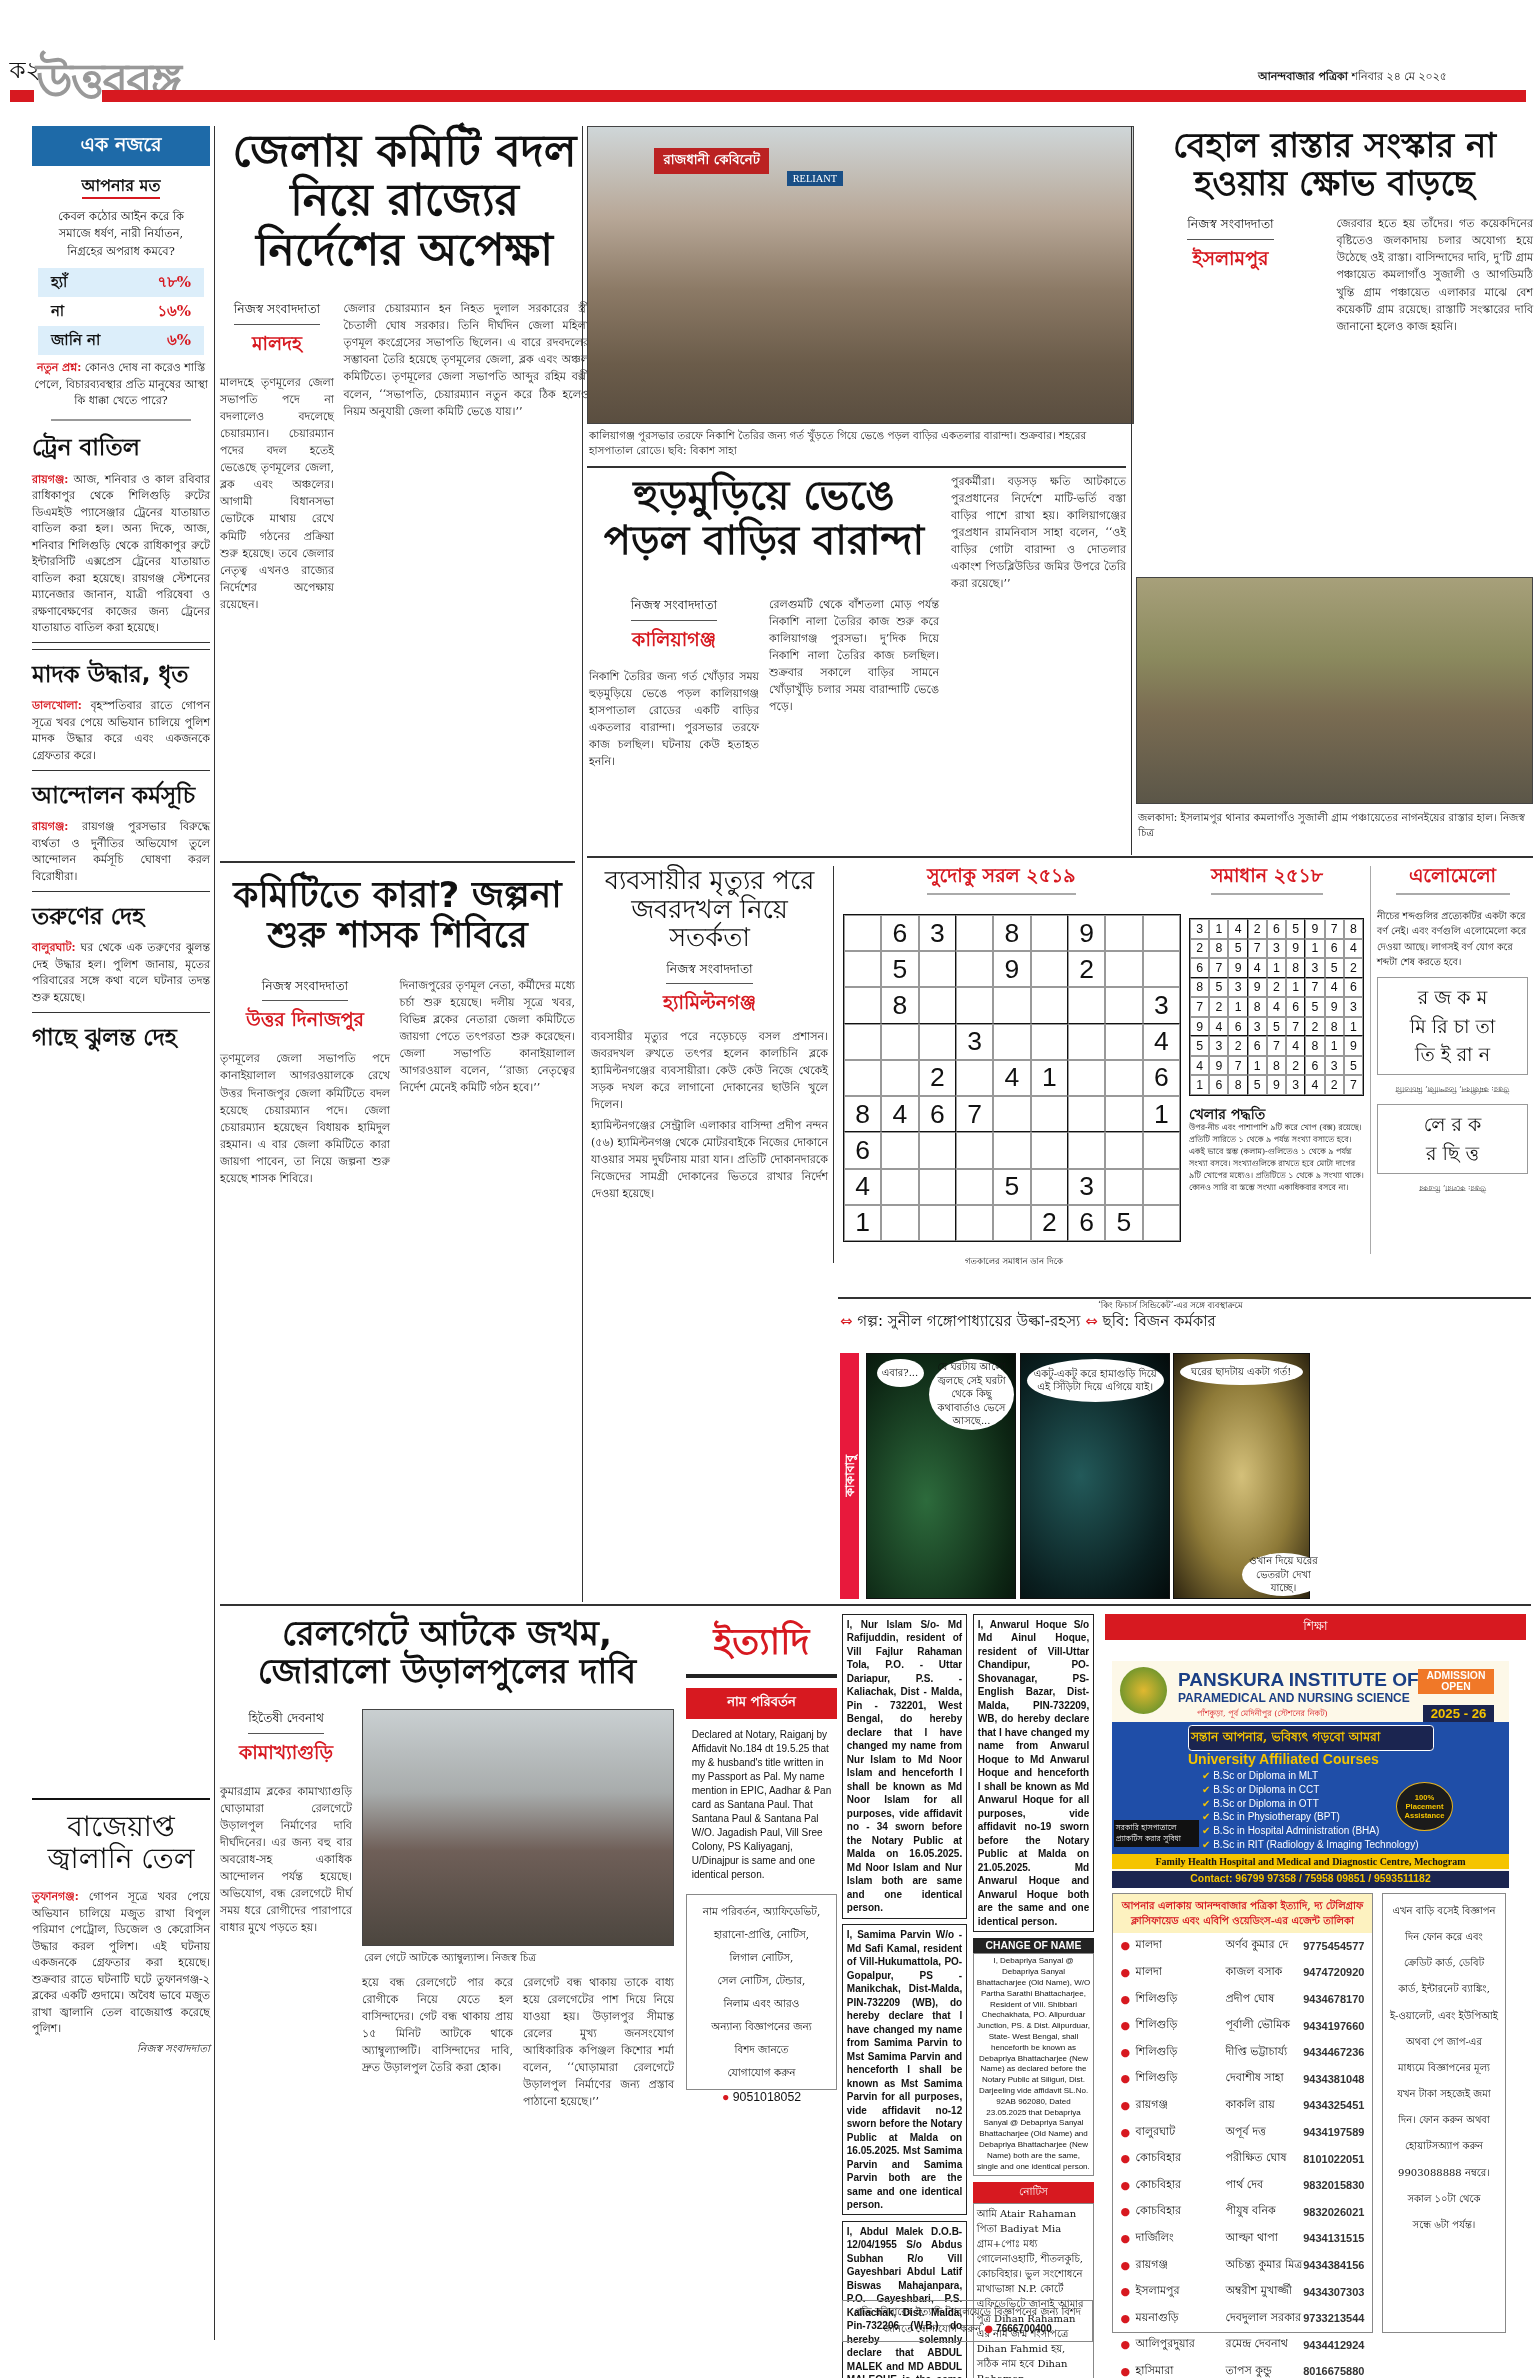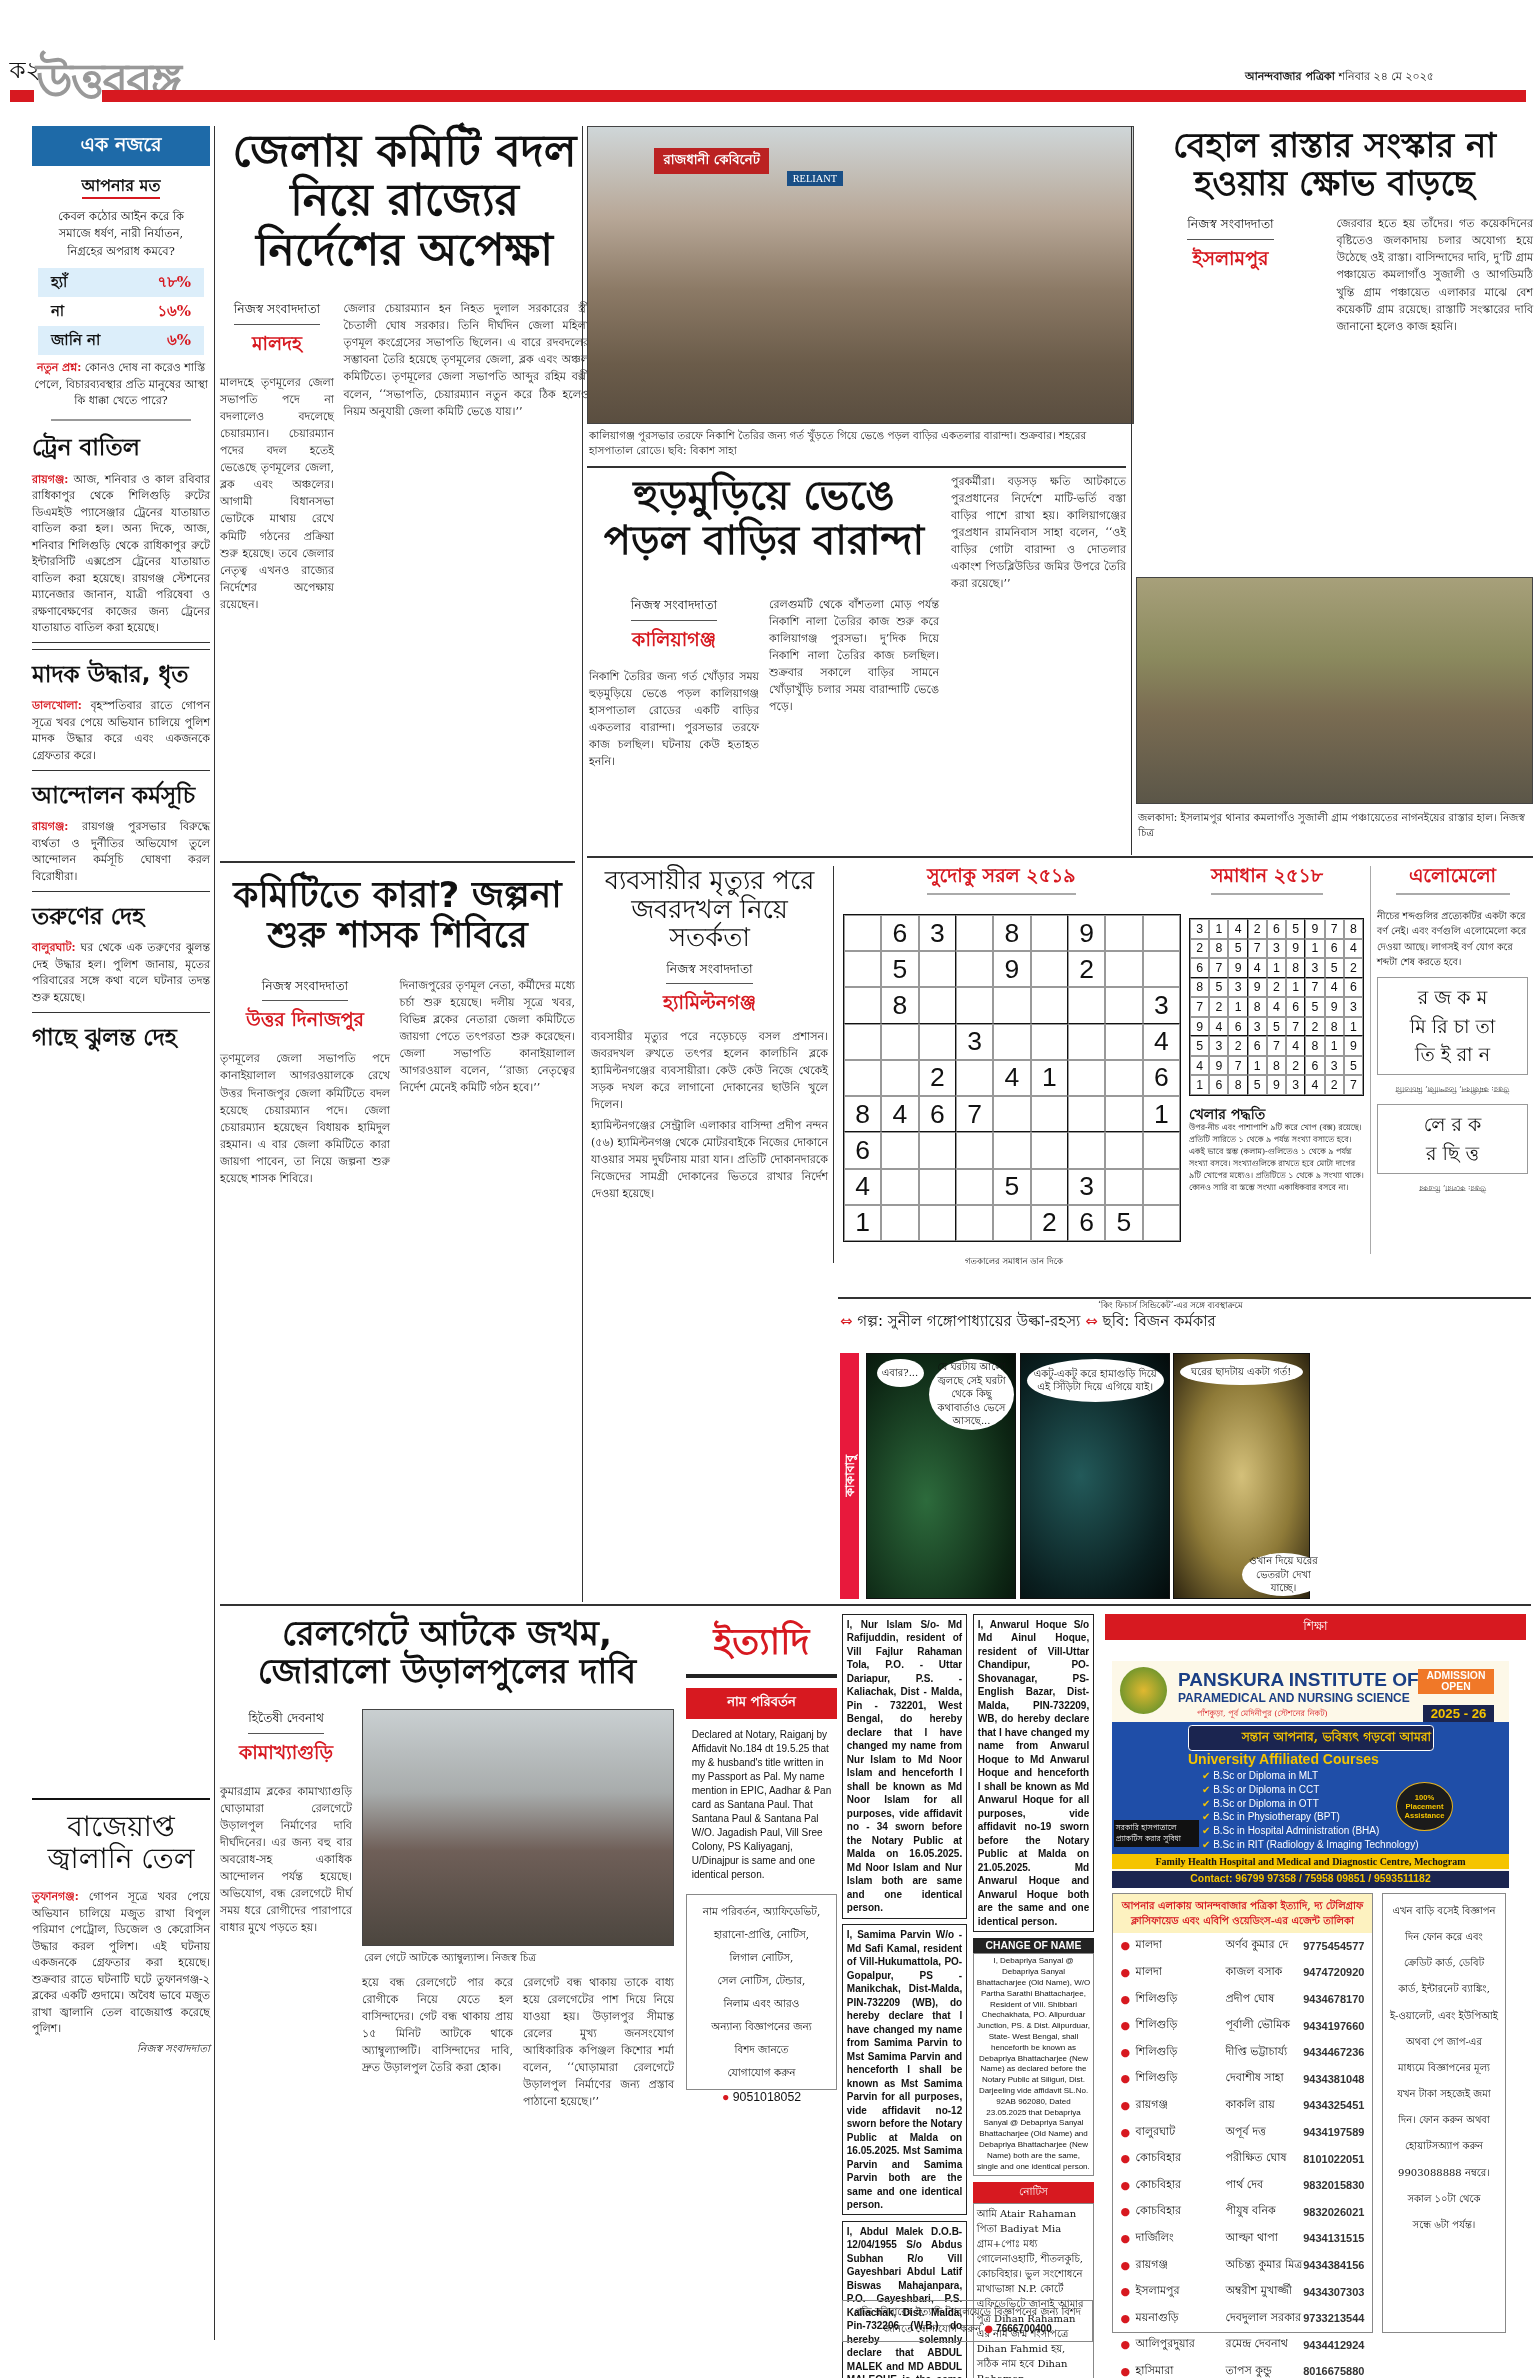--- a/index.html
+++ b/index.html
@@ -33,21 +33,21 @@
 .agent-row .ph{font-family:"Liberation Sans",sans-serif;font-weight:bold;color:#333}
 </style>
 </head>
 <body>
 
 <div class="abs" style="left:0;top:0;width:1460px;height:114px">
   <div class="abs" style="left:9.5px;top:52px;font-size:23px;font-family:'DejaVu Sans',sans-serif">ক২</div>
   <div class="abs" style="left:9.5px;top:90px;width:24.6px;height:12.3px;background:#d71920"></div>
   <div class="abs" style="left:36px;top:45px;font-size:47px;color:#999;font-weight:bold;font-family:'DejaVu Sans',sans-serif;letter-spacing:-1.9px">উত্তরবঙ্গ</div>
   <div class="abs" style="left:102px;top:90px;width:1424px;height:12.3px;background:#d71920"></div>
-  <div class="abs" style="right:26px;top:68px;font-size:11px">
+  <div class="abs" style="right:13px;top:68px;font-size:11px">
     <b>আনন্দবাজার পত্রিকা</b>
     <span>শনিবার ২৪ মে ২০২৫</span>
   </div>
 </div>
 
 <div class="abs" style="left:32px;top:126px;width:178px">
   <div style="background:#1e6aa8;color:#fff;text-align:center;font-family:'DejaVu Sans',sans-serif;font-weight:bold;font-size:19px;padding:3.8px 0">এক নজরে</div>
   <div style="text-align:center;margin:7.6px 0 3.8px">
     <span style="font-size:16px;font-weight:bold;border-bottom:2.8px solid #d71920;padding-bottom:1.9px">আপনার মত</span>
   </div>
@@ -451,21 +451,21 @@
 
 <div class="abs" style="left:1105px;top:1614px;width:421px;background:#d71920;color:#fff;text-align:center;font-size:12.3px;padding:2.8px">শিক্ষা</div>
 <div class="abs" style="left:1112px;top:1661px;width:397px;height:227px;background:#fdf8e8;overflow:hidden">
   <div style="position:absolute;left:7.6px;top:5.7px;width:47px;height:47px;border-radius:50%;background:radial-gradient(#e0b830,#4a8a2a)"></div>
   <div style="position:absolute;left:66px;top:7.6px;font-family:'Liberation Sans',sans-serif;font-weight:bold;font-size:19px;color:#1b3f85">PANSKURA INSTITUTE OF</div>
   <div style="position:absolute;left:66px;top:30px;font-family:'Liberation Sans',sans-serif;font-weight:bold;font-size:12px;color:#1b3f85">PARAMEDICAL AND NURSING SCIENCE</div>
   <div style="position:absolute;left:85px;top:46px;font-size:8px;color:#d71920">পাঁশকুড়া, পূর্ব মেদিনীপুর (স্টেশনের নিকট)</div>
   <div style="position:absolute;right:15px;top:7.6px;width:76px;background:#f07828;color:#fff;font-family:'Liberation Sans',sans-serif;font-weight:bold;font-size:10.4px;text-align:center;padding:1.9px">ADMISSION OPEN</div>
   <div style="position:absolute;right:15px;top:44px;background:#1b2550;color:#f5c400;font-family:'Liberation Sans',sans-serif;font-weight:bold;font-size:13.2px;padding:0.9px 7.6px">2025 - 26</div>
   <div style="position:absolute;left:0;top:61px;width:397px;height:132px;background:#1f4ea8"></div>
-  <div style="position:absolute;left:76px;top:64px;width:246px;background:#1b2550;border:0.9px solid #fff;color:#f5c400;font-weight:bold;font-size:12.3px;text-align:right;padding:1.9px;border-radius:3.8px">সন্তান আপনার, ভবিষ্যৎ গড়বো আমরা</div>
+  <div style="position:absolute;left:76px;top:64px;width:246px;background:#1b2550;border:0.9px solid #fff;color:#f5c400;font-weight:bold;font-size:12.3px;text-align:left;padding:1.9px;border-radius:3.8px">সন্তান আপনার, ভবিষ্যৎ গড়বো আমরা</div>
   <div style="position:absolute;left:76px;top:90px;color:#f5c400;font-family:'Liberation Sans',sans-serif;font-weight:bold;font-size:14px">University Affiliated Courses</div>
   <div id="course-list" style="position:absolute;left:90px;top:108px;color:#fff;font-family:'Liberation Sans',sans-serif;font-size:10px;line-height:1.38">
       <div><span style="color:#f5c400">✔</span> <span>B.Sc or Diploma in MLT</span></div>
       <div><span style="color:#f5c400">✔</span> <span>B.Sc or Diploma in CCT</span></div>
       <div><span style="color:#f5c400">✔</span> <span>B.Sc or Diploma in OTT</span></div>
       <div><span style="color:#f5c400">✔</span> <span>B.Sc in Physiotherapy (BPT)</span></div>
       <div><span style="color:#f5c400">✔</span> <span>B.Sc in Hospital Administration (BHA)</span></div>
       <div><span style="color:#f5c400">✔</span> <span>B.Sc in RIT (Radiology &amp; Imaging Technology)</span></div>
     </div>
   <div style="position:absolute;left:284px;top:121px;width:57px;height:49px;border-radius:50%;background:#1b1b1b;border:1.9px solid #e6b422;color:#f5c400;font-size:7.6px;text-align:center;display:flex;align-items:center;justify-content:center;font-family:'Liberation Sans',sans-serif;font-weight:bold">100% Placement Assistance</div>

